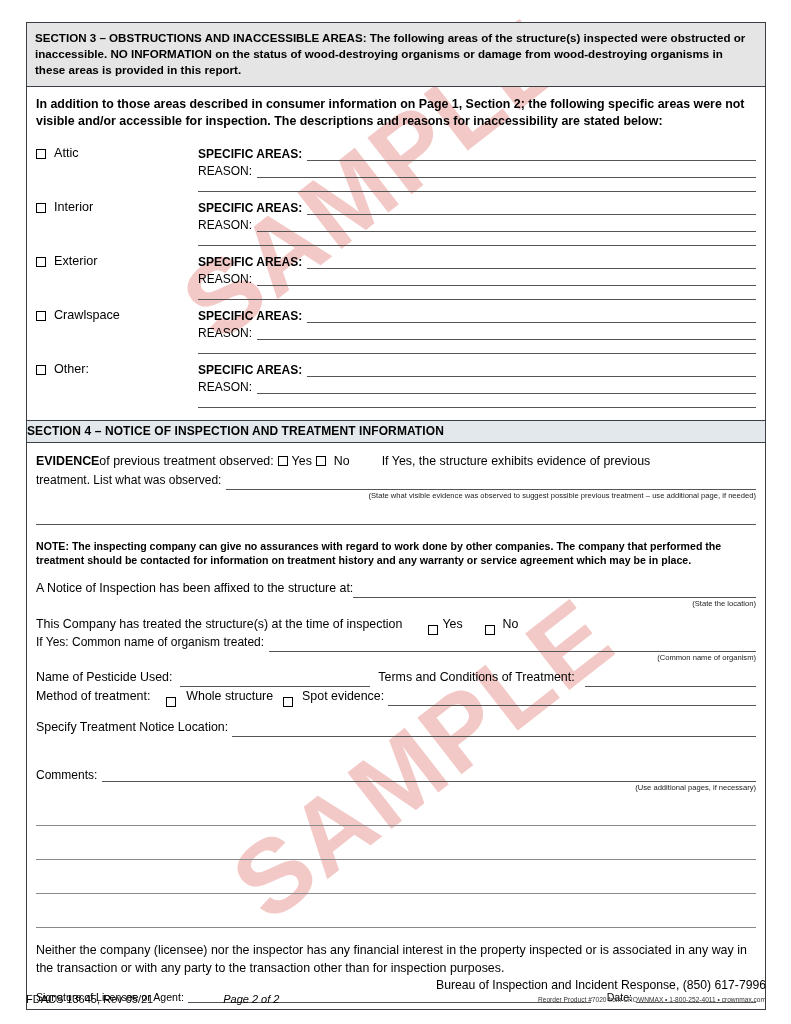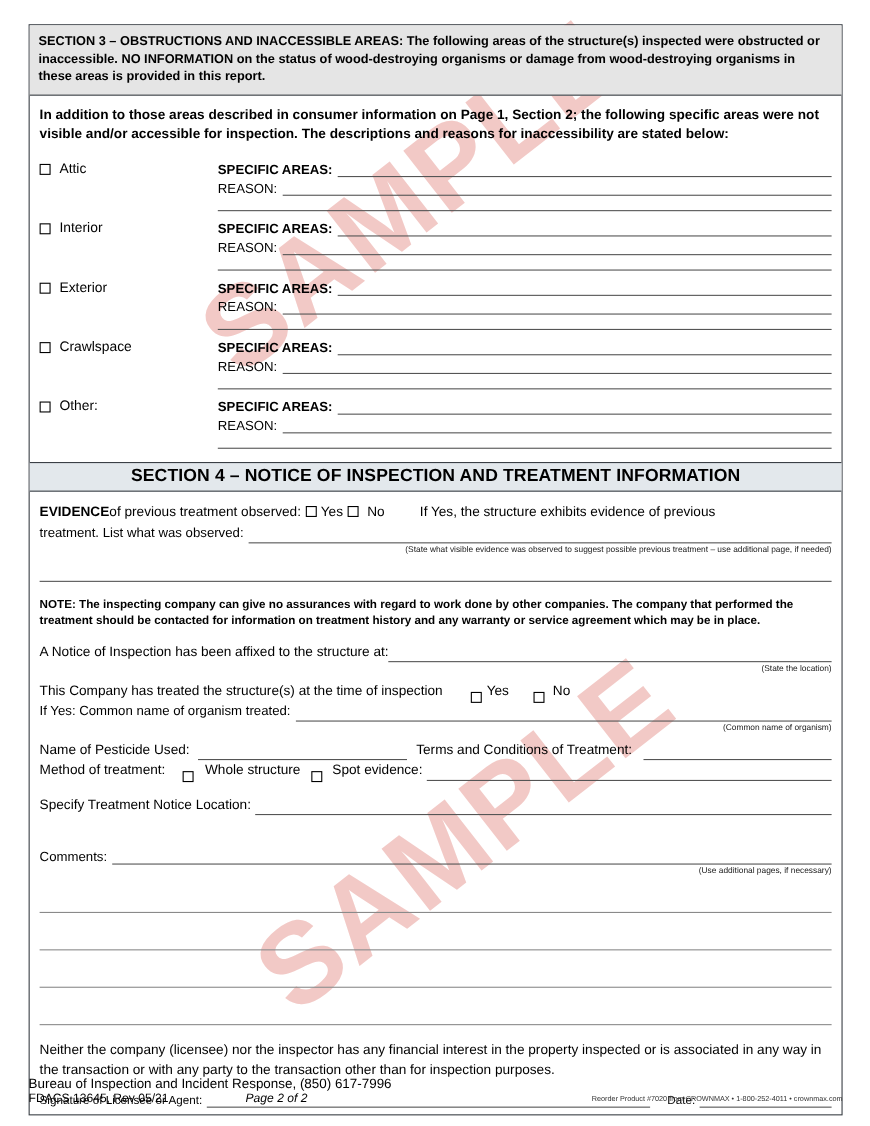--- a/index.html
+++ b/index.html
@@ -57,23 +57,23 @@
     padding: 7px 16px 8px 8px;
     font-size: 11.6px;
     font-weight: bold;
     line-height: 1.37;
   }
 
   .band {
     background: #e3e8ec;
     border-top: 1.6px solid #3a3f45;
     border-bottom: 1.6px solid #3a3f45;
-    text-align: center;
+    text-align: left;
     font-weight: bold;
-    font-size: 16px;
+    font-size: 12px;
     padding: 3px 0 4px 0;
     letter-spacing: .1px;
   }
 
   .intro2 {
     padding: 9px 9px 4px 9px;
     font-size: 12.4px;
     font-weight: bold;
     line-height: 1.42;
   }
@@ -184,21 +184,21 @@
 
   
   .footer {
     position: absolute;
     left: 26px; top: 978px;
     width: 740px;
     z-index: 10;
     font-size: 11px;
   }
   .foot-center {
-    text-align: left;
+    text-align: right;
     font-size: 12.2px;
     margin-bottom: 1px;
   }
   .foot-row {
     display: flex;
     align-items: center;
     gap: 40px;
   }
   .foot-left { font-size: 11px; }
   .foot-mid { font-size: 11px; margin-left: 30px; font-style: italic; }

